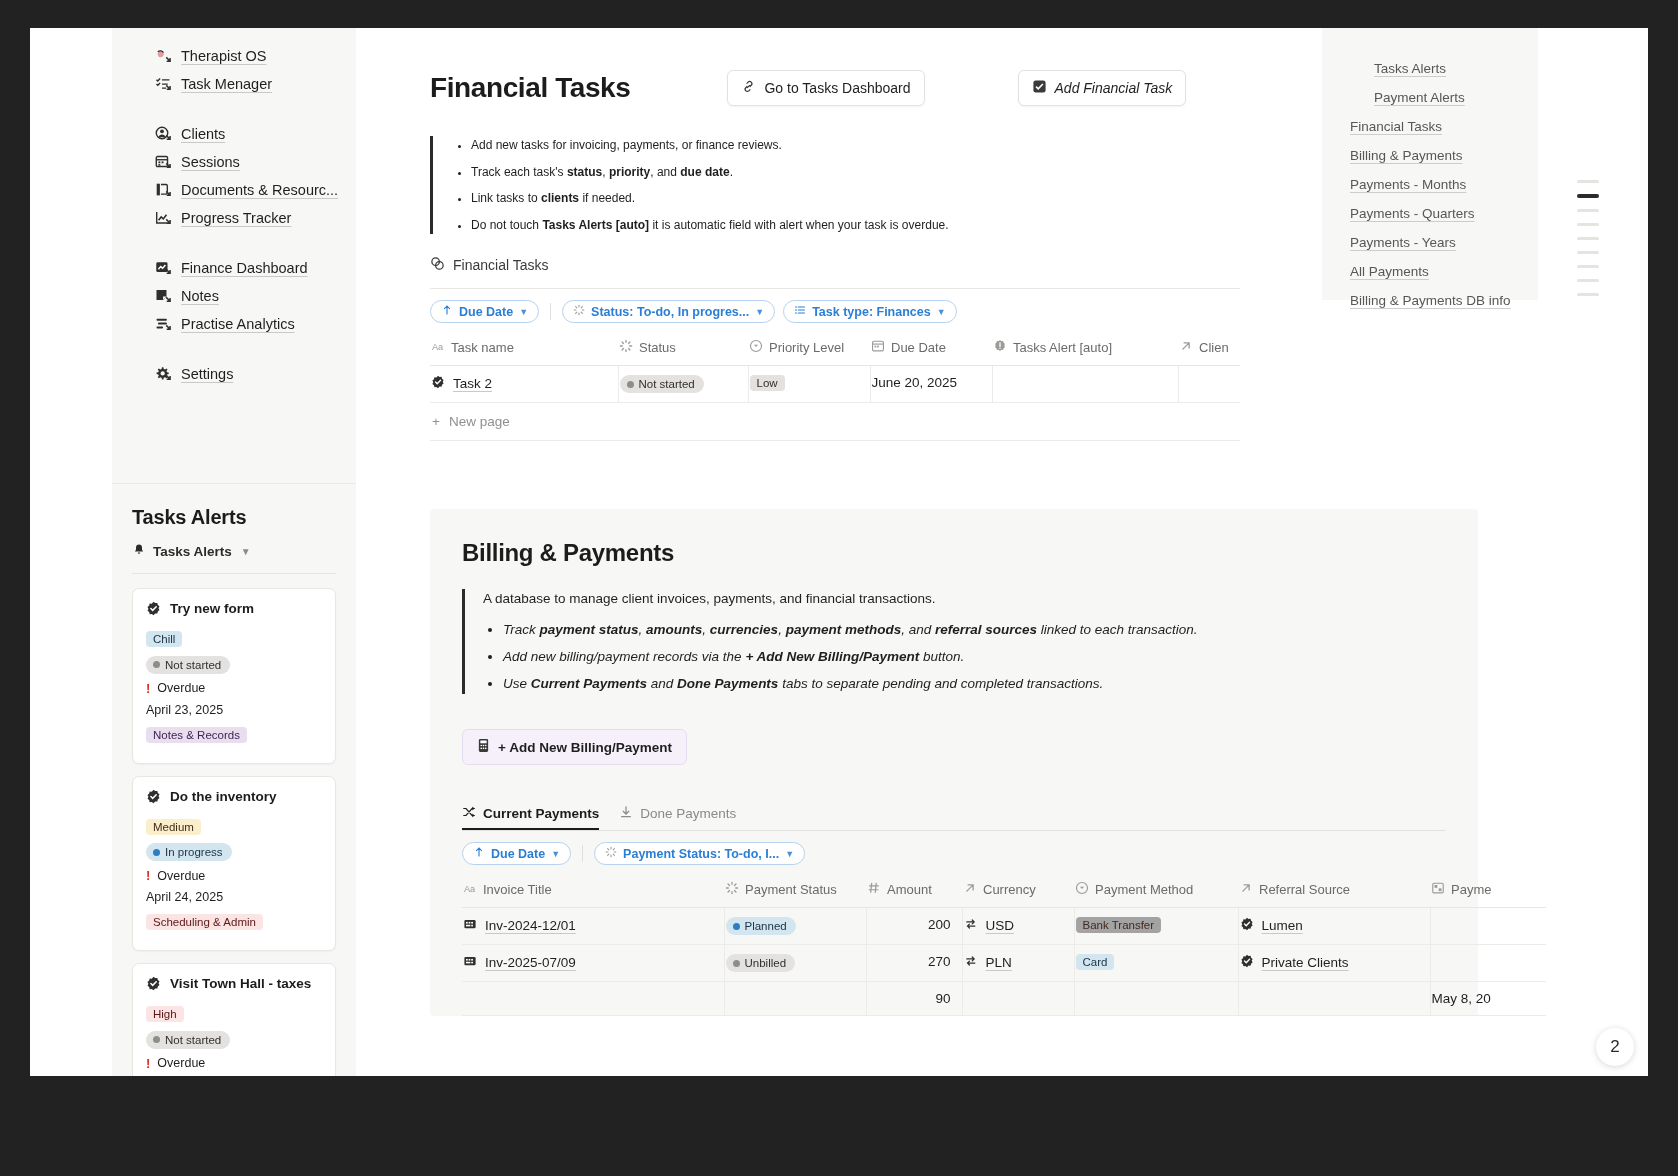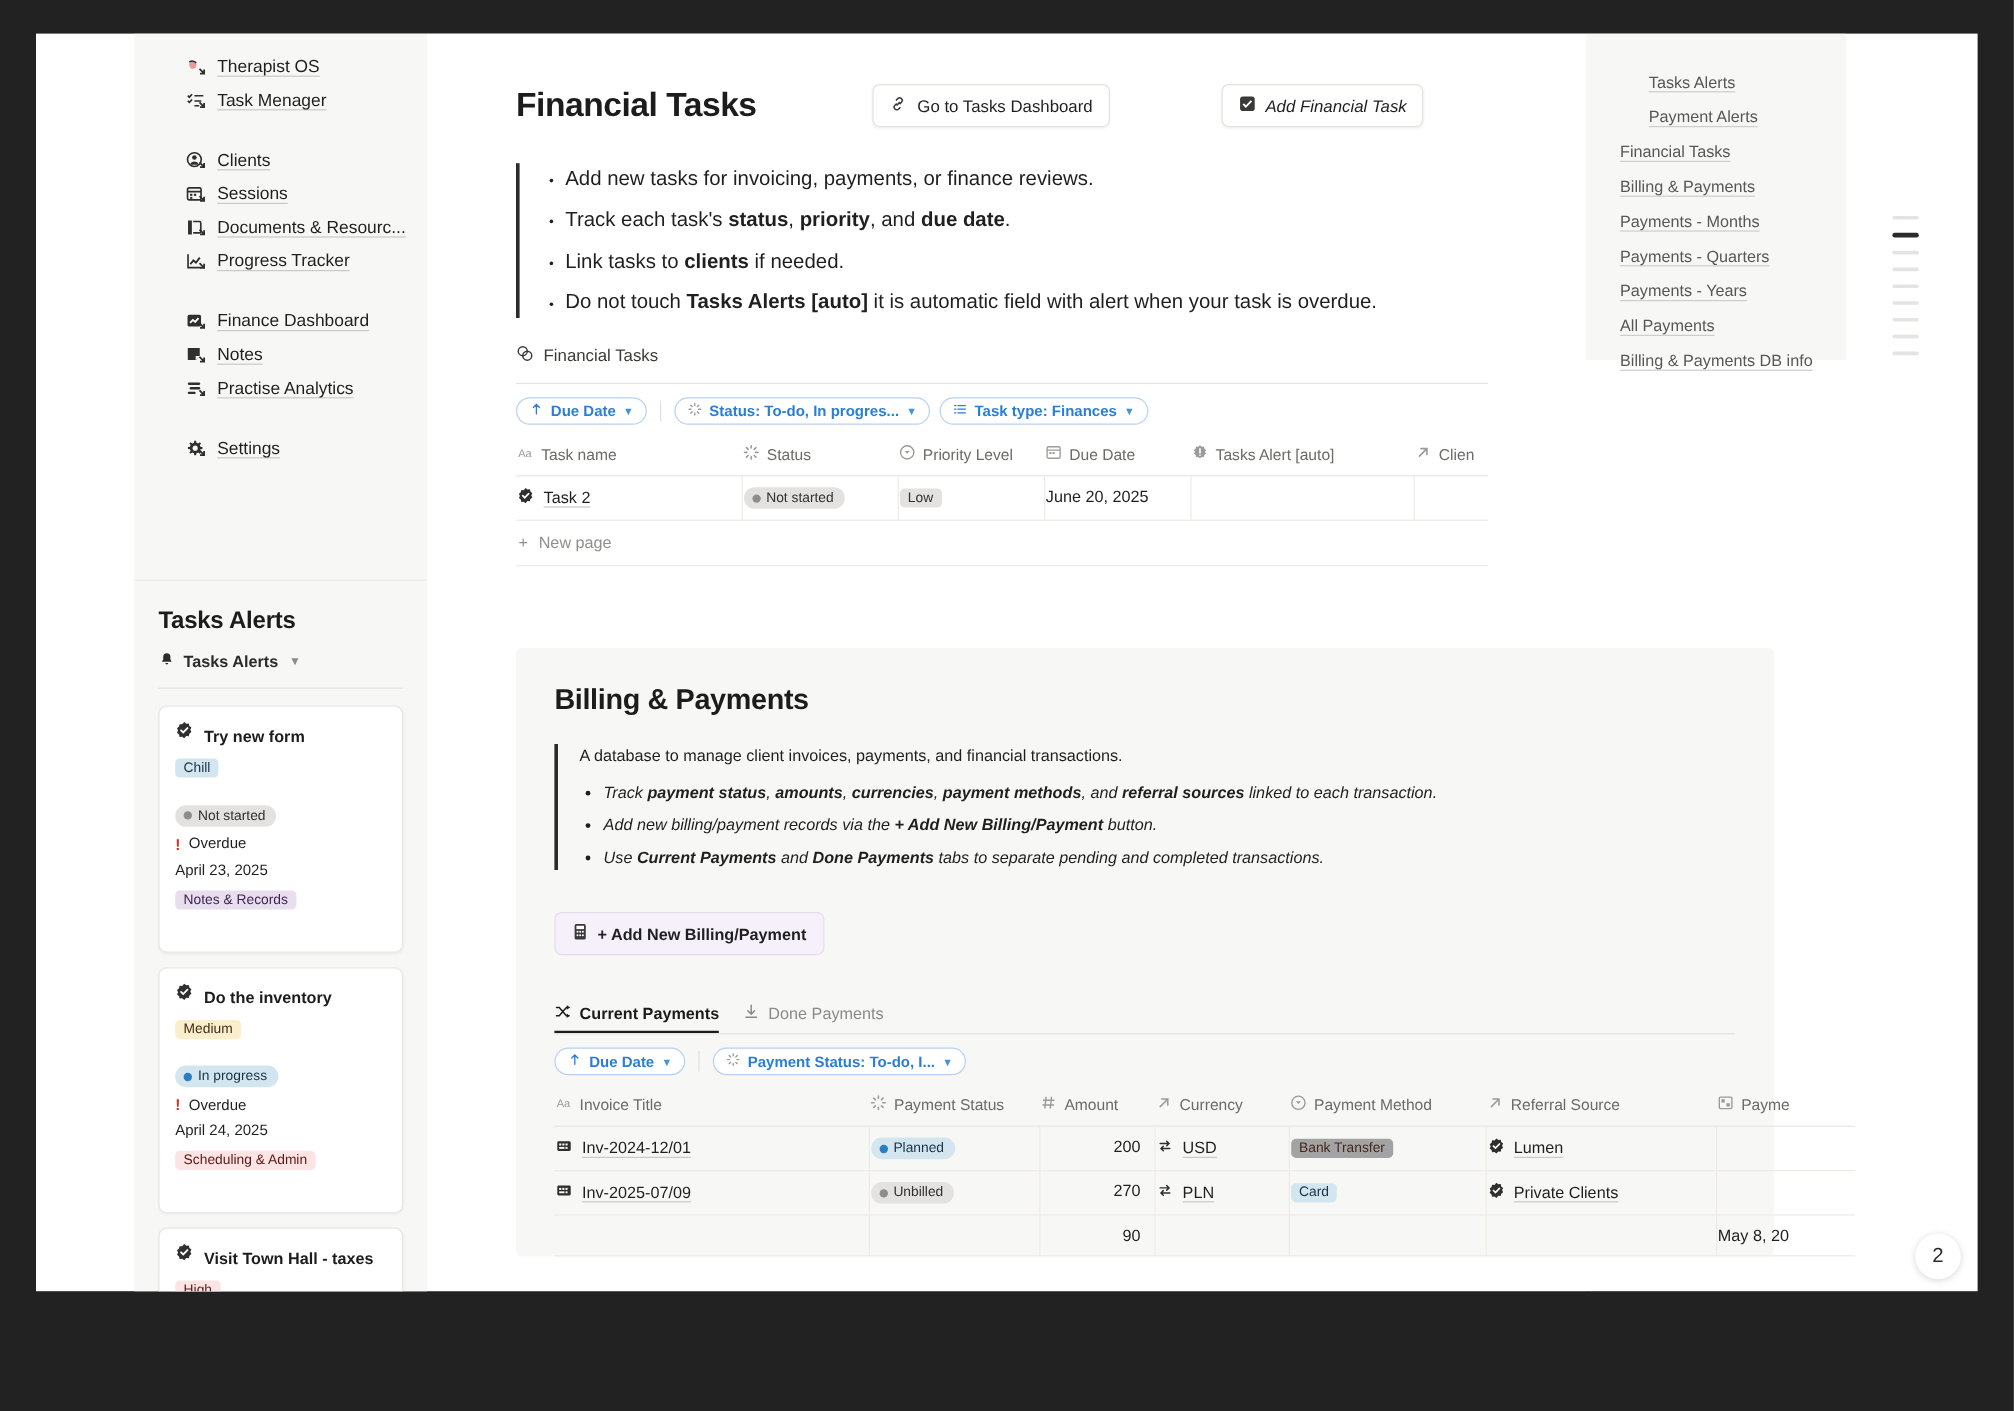--- a/index.html
+++ b/index.html
@@ -69,32 +69,32 @@
   .alerts-sub .chev { color: #8c8c88; font-size: 10px; margin-left: 2px; }
   .alert-card {
     background: #ffffff;
     border: 1px solid #e9e7e3;
     border-radius: 7px;
     padding: 12px 13px 13px 13px;
     margin-bottom: 12px;
     box-shadow: 0 1px 2px rgba(0,0,0,0.04);
   }
   .alert-head {
-    display: flex; align-items: flex-end; gap: 9px;
+    display: flex; align-items: flex-start; gap: 9px;
     margin-bottom: 9px;
   }
   .alert-head .t {
     font-size: 13.5px; font-weight: bold; color: #1c1c1c;
   }
   .pill {
     display: inline-block;
     font-size: 11.5px;
     padding: 2px 7px;
     border-radius: 4px;
-    margin-bottom: 22px;
+    margin-bottom: 7px;
   }
   .pill-round {
     display: inline-flex; align-items: center; gap: 5px;
     font-size: 11.5px;
     padding: 3px 9px 3px 7px;
     border-radius: 11px;
     margin-bottom: 7px;
   }
   .dot { width: 7px; height: 7px; border-radius: 50%; display: inline-block; }
   .overdue-line {
@@ -145,21 +145,21 @@
 
   .callout {
     margin: 30px 0 0 74px;
     border-left: 3px solid #2b2b2b;
     padding: 0 0 0 18px;
     width: 810px;
   }
   .callout p { font-size: 14.5px; color: #1f1f1f; line-height: 1.55; }
   .callout ul { margin: 11px 0 0 20px; }
   .callout li {
-    font-size: 17px; color: #1f1f1f;
+    font-size: 12px; color: #1f1f1f;
     line-height: 1.55; margin-bottom: 8px;
     list-style: disc;
   }
   .callout li::marker { font-size: 11px; }
   .callout b { font-weight: bold; }
 
   .db-caption {
     display: flex; align-items: center; gap: 8px;
     margin: 22px 0 0 74px;
     font-size: 14px; color: #3a3a38;

